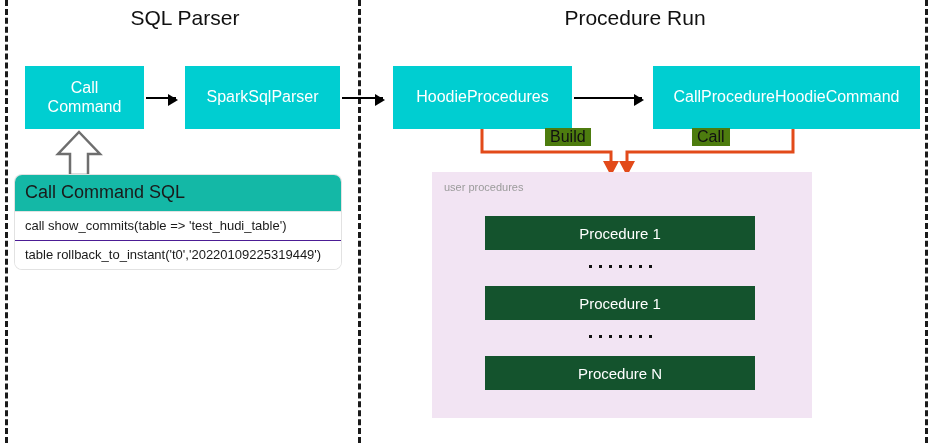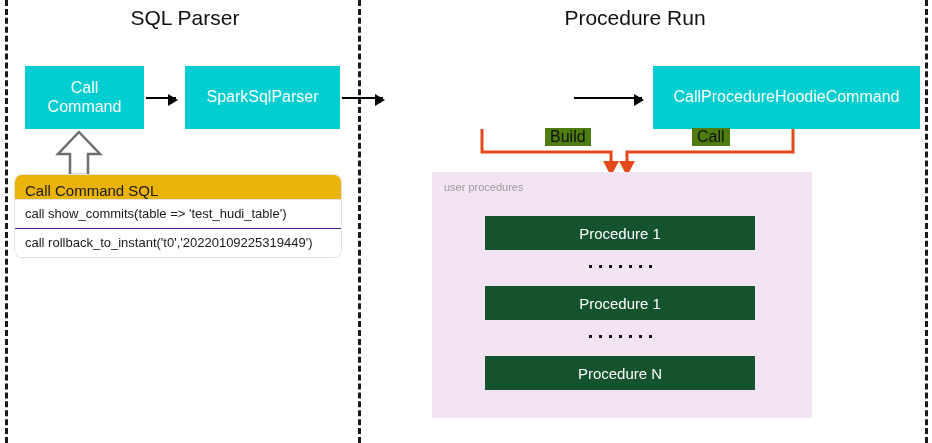--- a/index.html
+++ b/index.html
@@ -39,22 +39,22 @@
   #arrow-ssp-to-hp{left:342px;top:97px;width:41px;}
   #arrow-hp-to-cpc{left:574px;top:97px;width:68px;}
 
   
   #block-arrow-up{position:absolute;left:55px;top:130px;width:48px;height:46px;}
 
   
   #sql-card{position:absolute;left:15px;top:175px;width:326px;
             border-radius:7px;overflow:hidden;
             box-shadow:0 0 0 1px #e2e2e2;}
-  #sql-card-header{background:#eab308;color:#1a1a1a;font-size:15px;
-            padding:7px 10px 0 10px;border-bottom:1px solid #e2e2e2;}
+  #sql-card-header{background:#14b8a6;color:#1a1a1a;font-size:18px;
+            padding:7px 10px 8px 10px;border-bottom:1px solid #e2e2e2;}
   .sql-row{background:#ffffff;color:#1a1a1a;font-size:13px;
             padding:6px 10px 7px 10px;border-bottom:1px solid #4c1d95;
             white-space:nowrap;}
   .sql-row:last-child{border-bottom:none;}
 
   
   #orange-layer{position:absolute;left:0;top:0;width:932px;height:443px;
                 pointer-events:none;}
   .conn-label{position:absolute;font-size:16px;color:#111;
               background:#4d7c0f;padding:0 5px;white-space:nowrap;}
@@ -91,34 +91,35 @@
   <div class="section-title" id="title-sql">SQL Parser</div>
   <div class="section-title" id="title-proc">Procedure Run</div>
 
   <div class="node" id="node-call-command">
     <div>
       <div>Call</div>
       <div>Command</div>
     </div>
   </div>
   <div class="node" id="node-spark-sql-parser">SparkSqlParser</div>
+  <div class="node" id="node-hoodie-procedures">HoodieProcedures</div>
   <div class="node" id="node-call-procedure-command">CallProcedureHoodieCommand</div>
 
   <div class="arrow-black" id="arrow-cc-to-ssp"></div>
   <div class="arrow-black" id="arrow-ssp-to-hp"></div>
   <div class="arrow-black" id="arrow-hp-to-cpc"></div>
 
   <svg id="block-arrow-up" viewBox="0 0 48 46">
     <polygon points="24,2 45,24 33,24 33,45 15,45 15,24 3,24" fill="#ffffff" stroke="#6e6e6e" stroke-width="2.5" stroke-linejoin="miter"></polygon>
   </svg>
 
   <div id="sql-card">
     <div id="sql-card-header">Call Command SQL</div>
     <div class="sql-row">call show_commits(table =&gt; 'test_hudi_table')</div>
-    <div class="sql-row">call rollback_to_instant('t0','20220109225319449')</div>
+    <div class="sql-row">table rollback_to_instant('t0','20220109225319449')</div>
   </div>
 
   <svg id="orange-layer" viewBox="0 0 932 443">
 
     <path d="M 482 129 L 482 152 L 611 152 L 611 163" fill="none" stroke="#e24a1a" stroke-width="3"></path>
     <polygon points="603,161 619,161 611,176" fill="#e24a1a"></polygon>
 
     <path d="M 793 129 L 793 152 L 627 152 L 627 163" fill="none" stroke="#e24a1a" stroke-width="3"></path>
     <polygon points="619,161 635,161 627,176" fill="#e24a1a"></polygon>
   </svg>

